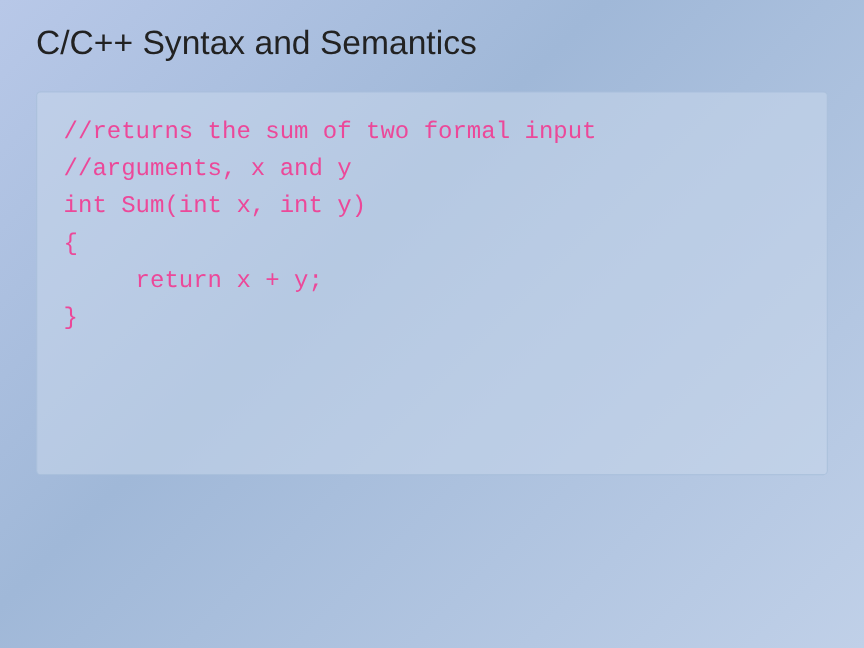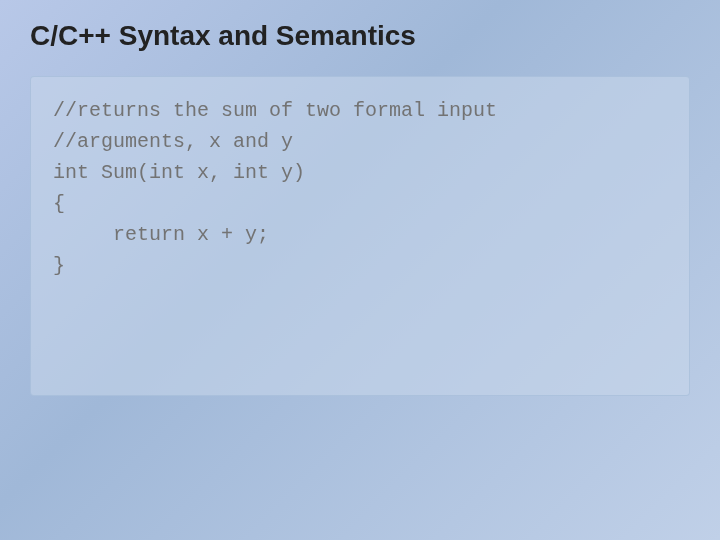--- a/index.html
+++ b/index.html
@@ -13,39 +13,39 @@
       height: 540px;
       background: linear-gradient(135deg, #b8c8e8 0%, #a0b8d8 40%, #c0d0e8 100%);
       font-family: Arial, sans-serif;
       display: flex;
       flex-direction: column;
       padding: 20px 30px;
     }
 
     .slide-title {
       font-size: 28px;
-      font-weight: bold;
+      font-weight: normal;
       color: #222;
       margin-bottom: 18px;
       padding-bottom: 6px;
     }
 
     .code-box {
       background: rgba(200, 215, 235, 0.55);
       border: 1px solid rgba(160, 185, 215, 0.6);
       border-radius: 4px;
       padding: 18px 22px;
       width: 100%;
       min-height: 320px;
     }
 
     .code-box pre {
       font-family: 'Courier New', Courier, monospace;
       font-size: 20px;
-      color: #737373;
+      color: #ec4899;
       line-height: 1.55;
       white-space: pre;
     }
   </style>
 </head>
 <body>
 
 <div class="slide-title">C/C++ Syntax and Semantics</div>
 
 <div class="code-box">

